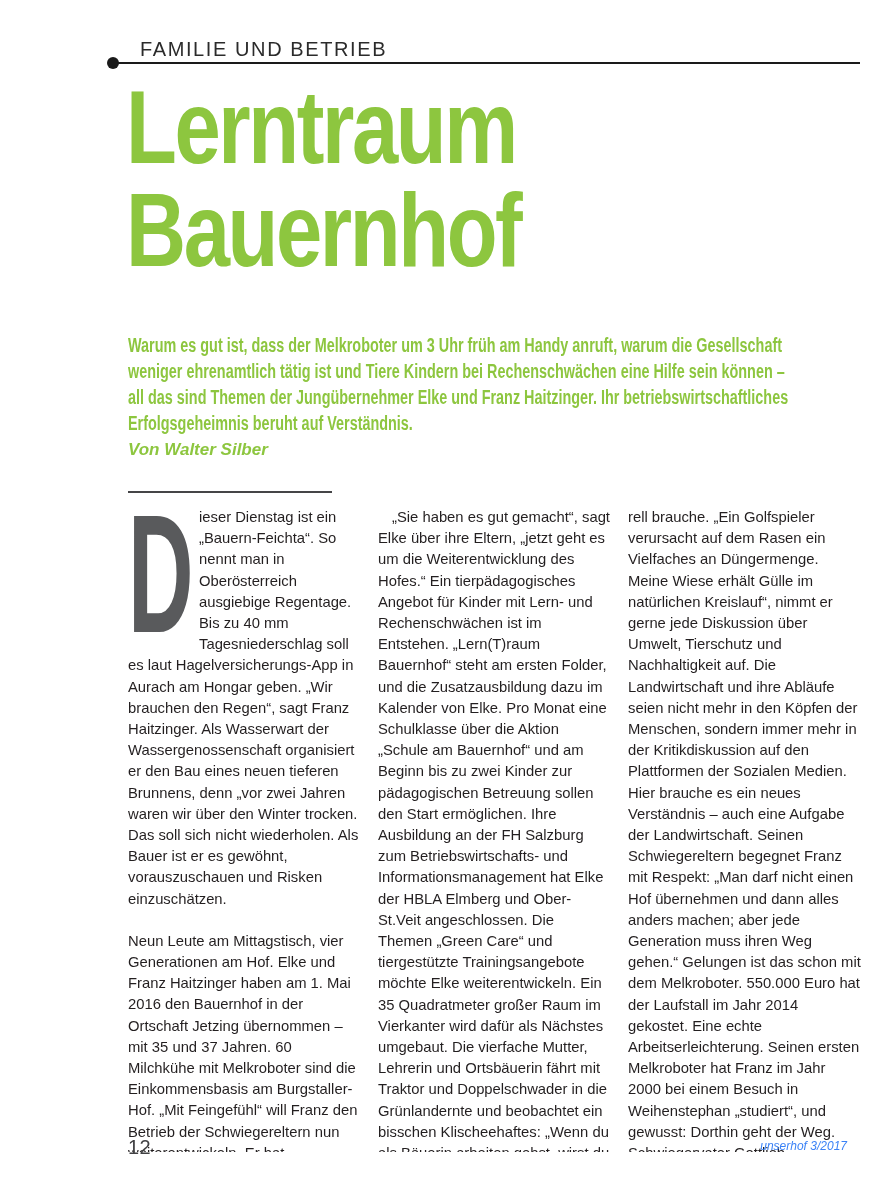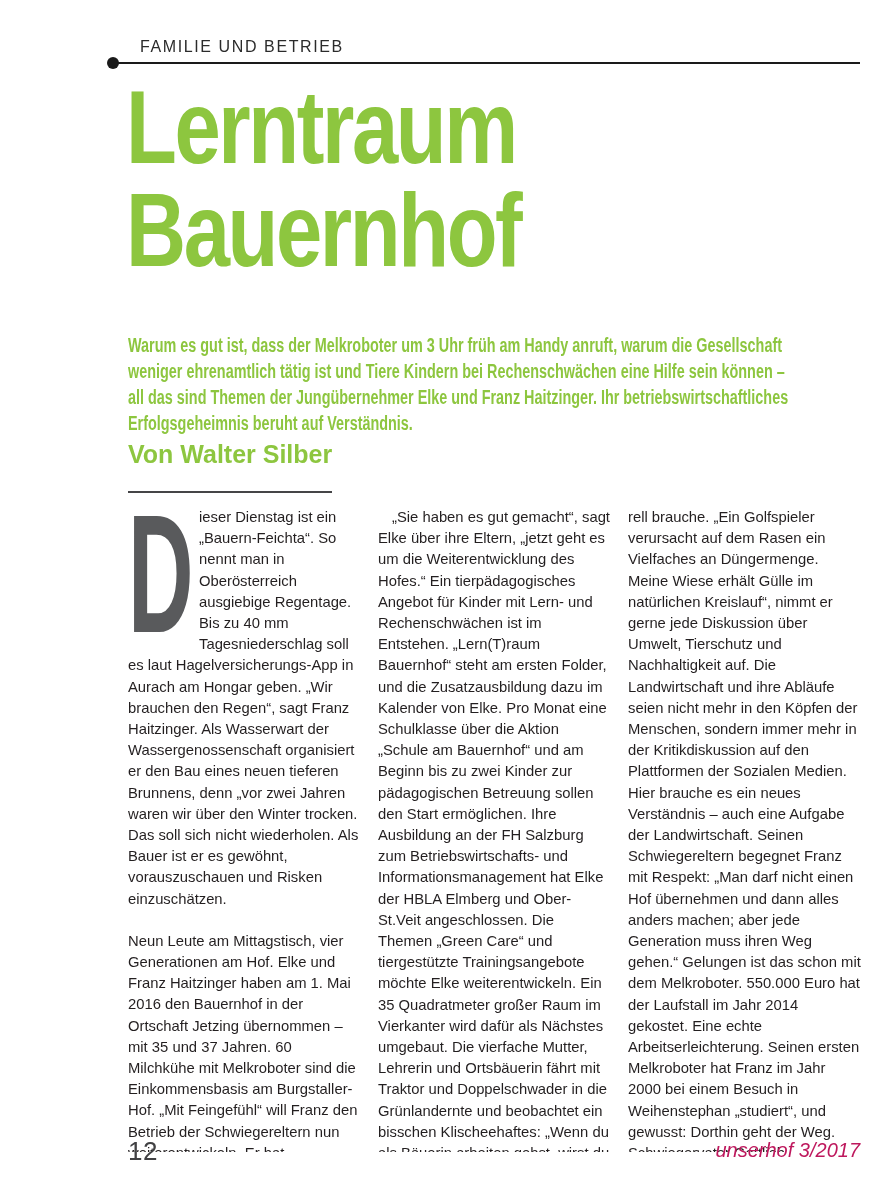--- a/index.html
+++ b/index.html
@@ -8,21 +8,21 @@
     width:889px;height:1200px;
     background:#ffffff;
     font-family:"Liberation Sans", sans-serif;
     color:#231f20;
     overflow:hidden;
     margin:0 auto;
   }
   
   .kicker{
     position:absolute;left:140px;top:38px;
-    font-size:16px;letter-spacing:1.6px;color:#2b2b2b;
+    font-size:20px;letter-spacing:1.6px;color:#2b2b2b;
   }
   .kicker-rule{
     position:absolute;left:113px;top:62px;width:747px;height:2px;
     background:#1a1a1a;
   }
   .kicker-dot{
     position:absolute;left:107px;top:57px;width:12px;height:12px;
     border-radius:50%;background:#1a1a1a;
   }
   
@@ -38,21 +38,21 @@
     position:absolute;left:128px;top:332px;margin:0;
     width:1016px;
     transform:scaleX(0.72);transform-origin:left top;
     font-size:20px;font-weight:bold;line-height:26px;letter-spacing:0;
     white-space:pre-line;
     color:#8dc63f;
   }
   
   .byline{
     position:absolute;left:128px;top:440px;margin:0;
-    font-size:25px;font-weight:bold;
+    font-size:17px;font-weight:bold;font-style:italic;
     color:#8dc63f;
   }
   .byline-rule{
     position:absolute;left:128px;top:491px;width:204px;height:2px;
     background:#454547;
   }
   
   .columns{
     position:absolute;left:128px;top:507px;width:734px;height:645px;
     display:flex;gap:16px;
@@ -70,25 +70,25 @@
     float:left;
     width:62px;height:127px;
     margin:6px 9px 0 0;
     font-size:168px;line-height:122px;font-weight:bold;
     color:#595a5c;
     transform:scaleX(0.54);transform-origin:left top;
   }
   
   .page-number{
     position:absolute;left:128px;top:1136px;
-    font-size:26px;color:#414143;letter-spacing:0.5px;
+    font-size:20px;color:#414143;letter-spacing:0.5px;
   }
   .journal-ref{
-    position:absolute;right:29px;top:1139px;
-    font-size:20px;font-style:italic;color:#be185d;
+    position:absolute;right:42px;top:1139px;
+    font-size:12px;font-style:italic;color:#3b82f6;
   }
 </style>
 </head>
 <body>
 
 <div class="page">
 
   <div class="kicker">FAMILIE UND BETRIEB</div>
   <div class="kicker-dot"></div>
   <div class="kicker-rule"></div>

